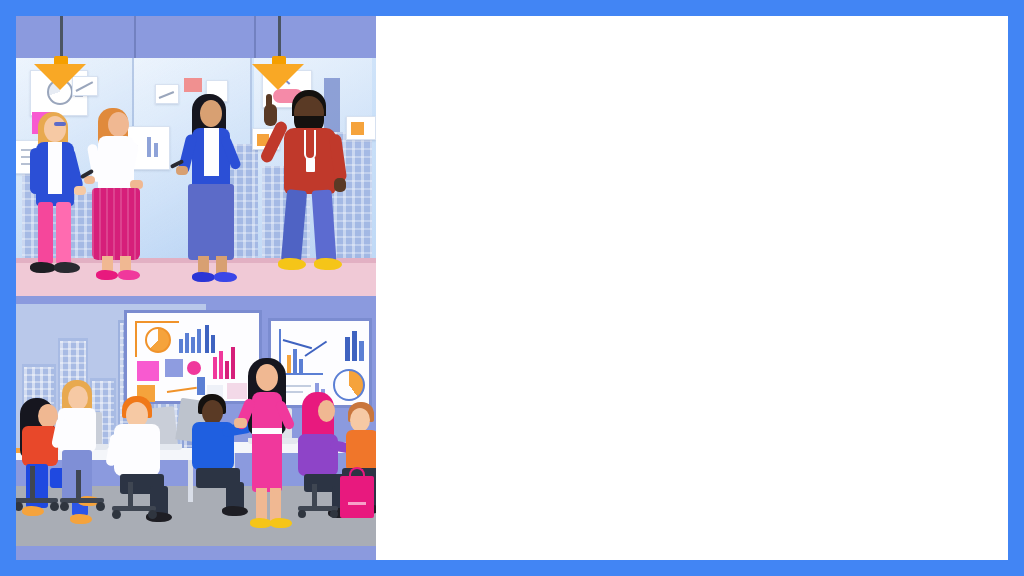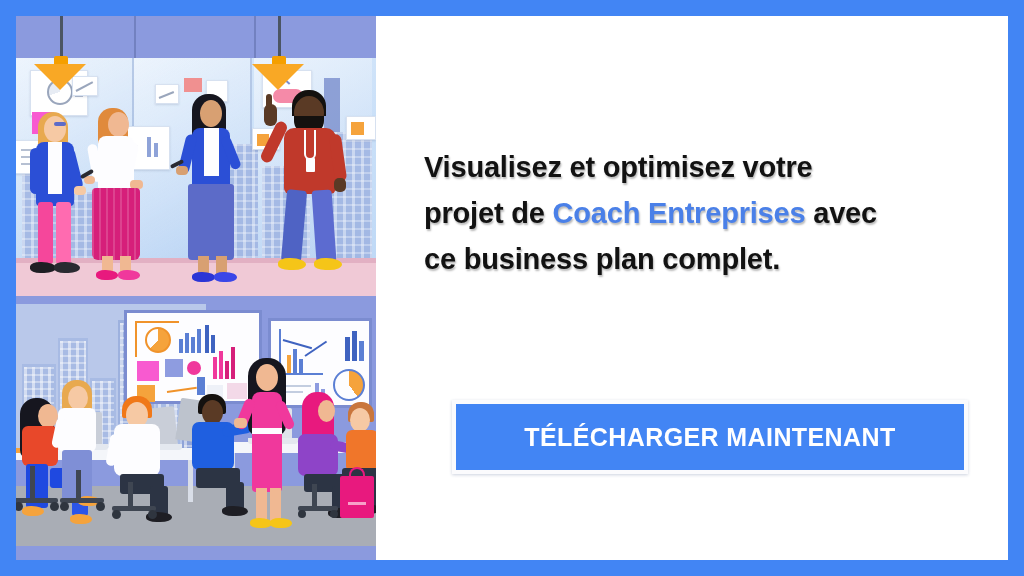--- a/index.html
+++ b/index.html
@@ -512,25 +512,17 @@
         </div>
 
         <div style="position:absolute; left:324px; top:180px; width:34px; height:42px; background:#e8197e; border-radius:2px">
           <div style="position:absolute; left:9px; top:-9px; width:16px; height:11px; border:2px solid #e8197e; border-bottom:none; border-radius:8px 8px 0 0"></div>
           <div style="position:absolute; left:8px; top:26px; width:18px; height:3px; background:#f7a0c8"></div>
         </div>
       </div>
     </div>
 
     <div id="content">
-      <div id="headline">
-        <div>Visualisez et optimisez votre</div>
-        <div><span>projet de </span><span class="accent">Coach Entreprises</span><span> avec</span></div>
-        <div>ce business plan complet.</div>
-      </div>
-
-      <div id="cta-wrap">
-        <button id="cta">TÉLÉCHARGER MAINTENANT</button>
-      </div>
+
     </div>
 
   </div>
 </div>
 
 </body></html>

